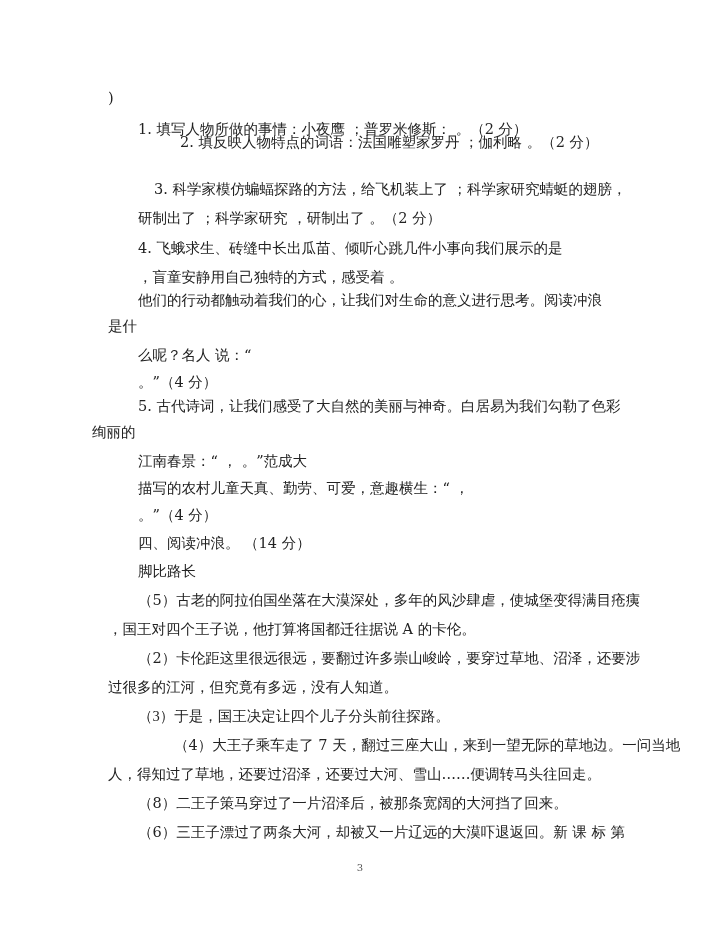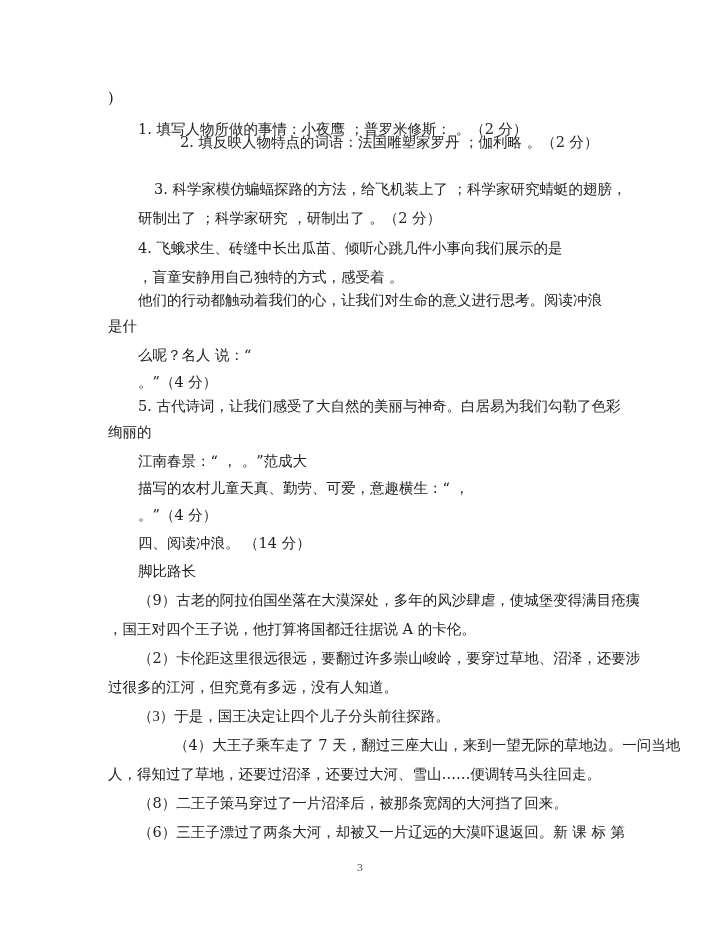--- a/index.html
+++ b/index.html
@@ -17,27 +17,27 @@
     <div class="line" style="left: 138px; top: 132px; margin-left: 42px;">2.  填反映人物特点的词语：法国雕塑家罗丹 ；伽利略 。（2 分）</div>
     <div class="line" style="left: 154px; top: 179px;">3.  科学家模仿蝙蝠探路的方法，给飞机装上了 ；科学家研究蜻蜓的翅膀，</div>
     <div class="line" style="left: 138px; top: 208px;">研制出了 ；科学家研究 ，研制出了 。（2 分）</div>
     <div class="line" style="left: 138px; top: 238px;">4. 飞蛾求生、砖缝中长出瓜苗、倾听心跳几件小事向我们展示的是</div>
     <div class="line" style="left: 138px; top: 267px;">，盲童安静用自己独特的方式，感受着 。</div>
     <div class="line" style="left: 138px; top: 290px;">他们的行动都触动着我们的心，让我们对生命的意义进行思考。阅读冲浪</div>
     <div class="line" style="left: 108px; top: 316px;">是什</div>
     <div class="line" style="left: 138px; top: 345px;">么呢？名人 说：“</div>
     <div class="line" style="left: 138px; top: 372px;">。”（4 分）</div>
     <div class="line" style="left: 138px; top: 396px;">5.  古代诗词，让我们感受了大自然的美丽与神奇。白居易为我们勾勒了色彩</div>
-    <div class="line" style="left: 108px; top: 422px;">绚丽的</div>
+    <div class="line" style="left: 92px; top: 422px;">绚丽的</div>
     <div class="line" style="left: 138px; top: 451px;">江南春景：“ ，  。”范成大</div>
     <div class="line" style="left: 138px; top: 478px;">描写的农村儿童天真、勤劳、可爱，意趣横生：“ ，</div>
     <div class="line" style="left: 138px; top: 505px;">。”（4 分）</div>
     <div class="line" style="left: 138px; top: 533px;">四、阅读冲浪。 （14 分）</div>
     <div class="line" style="left: 138px; top: 561px;">脚比路长</div>
-    <div class="line" style="left: 138px; top: 590px;">（9）古老的阿拉伯国坐落在大漠深处，多年的风沙肆虐，使城堡变得满目疮痍</div>
+    <div class="line" style="left: 138px; top: 590px;">（5）古老的阿拉伯国坐落在大漠深处，多年的风沙肆虐，使城堡变得满目疮痍</div>
     <div class="line" style="left: 108px; top: 619px;">，国王对四个王子说，他打算将国都迁往据说 A 的卡伦。</div>
     <div class="line" style="left: 138px; top: 648px;">（2）卡伦距这里很远很远，要翻过许多崇山峻岭，要穿过草地、沼泽，还要涉</div>
     <div class="line" style="left: 108px; top: 677px;">过很多的江河，但究竟有多远，没有人知道。</div>
     <div class="line" style="left: 138px; top: 706px; font-family: Liberation Serif, serif;">（3）于是，国王决定让四个儿子分头前往探路。</div>
     <div class="line" style="left: 138px; top: 735px; margin-left: 36px;">（4）大王子乘车走了 7 天，翻过三座大山，来到一望无际的草地边。一问当地</div>
     <div class="line" style="left: 108px; top: 764px;">人，得知过了草地，还要过沼泽，还要过大河、雪山……便调转马头往回走。</div>
     <div class="line" style="left: 138px; top: 793px;">（8）二王子策马穿过了一片沼泽后，被那条宽阔的大河挡了回来。</div>
     <div class="line" style="left: 138px; top: 822px;">（6）三王子漂过了两条大河，却被又一片辽远的大漠吓退返回。新 课 标 第</div>
   </div>
 <div class="pagenum">3</div>

